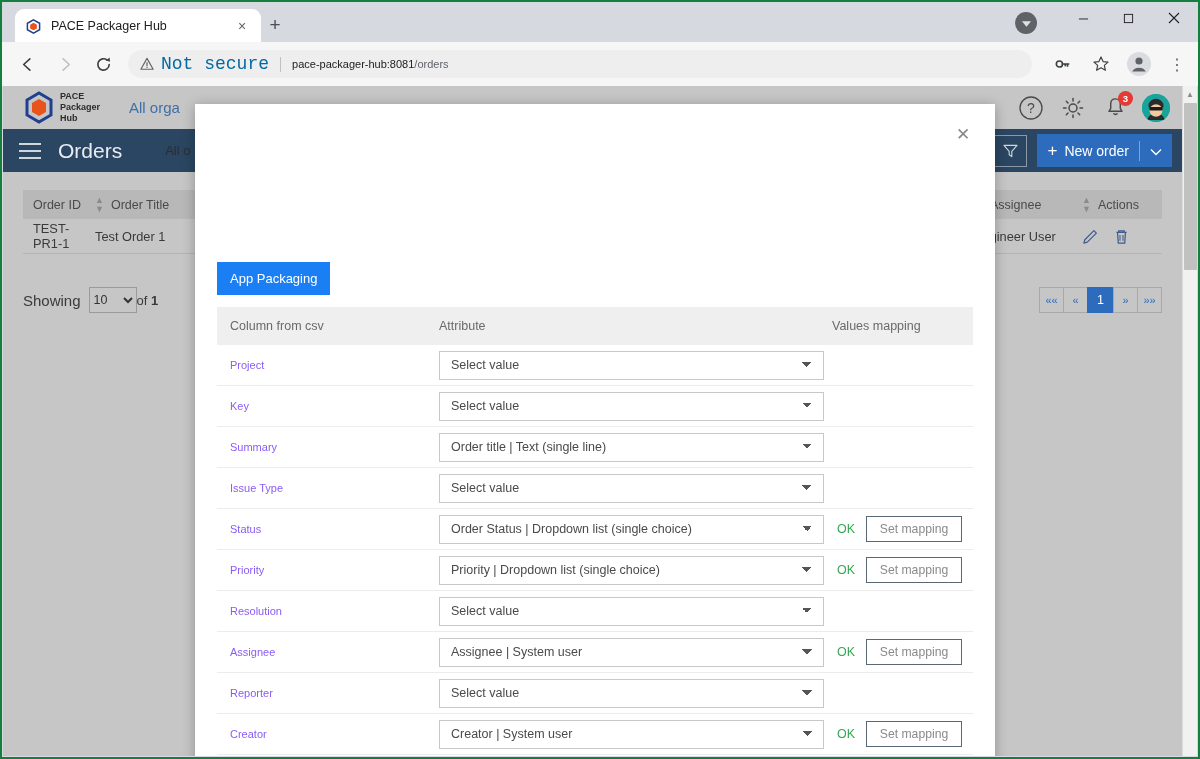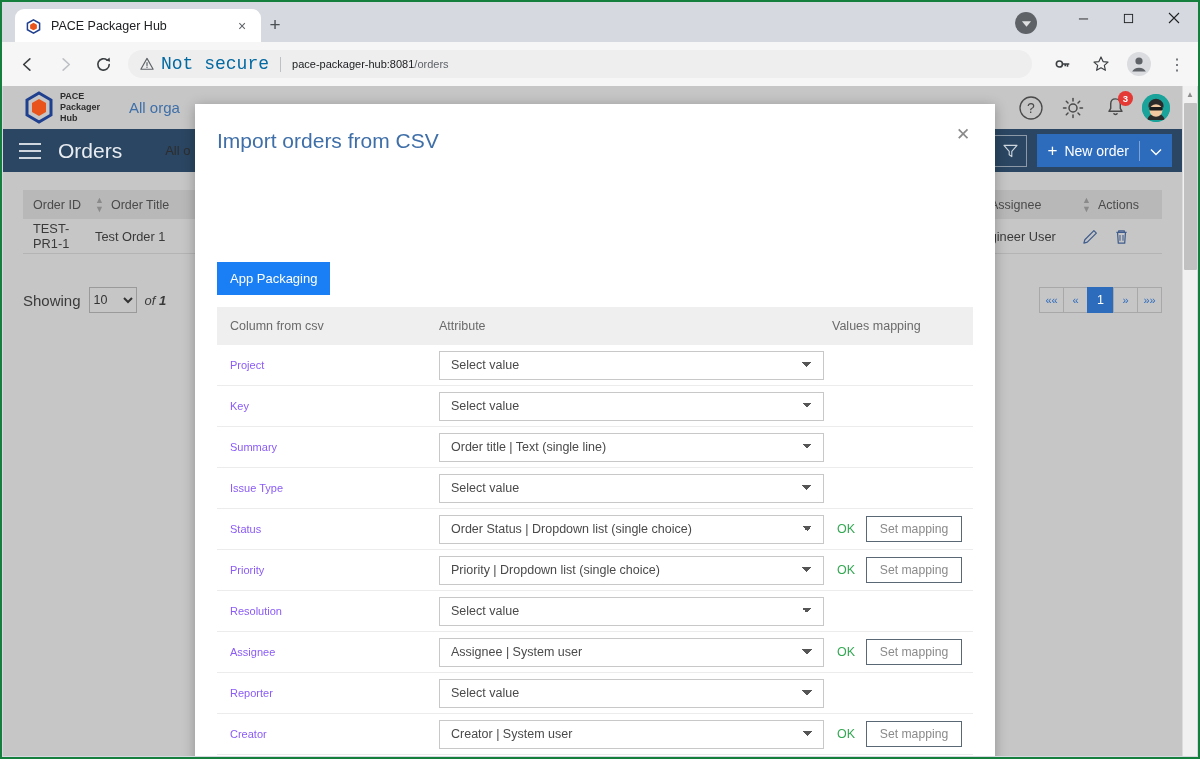--- a/index.html
+++ b/index.html
@@ -212,21 +212,21 @@
   #orders-footer {
     position: absolute; left: 20px; top: 115px; right: 20px;
     display: flex; align-items: center;
   }
   #showing-label { font-size: 15px; color: #3a3a3a; margin-right: 8px; }
   #page-size-select {
     width: 48px; height: 26px; font-size: 12.5px;
     border: 1px solid #9a9a9a; background: #c6c6c6; color: #333;
     font-family: "Liberation Sans", sans-serif;
   }
-  #of-label { font-size: 13px; color: #3a3a3a; margin-left: 8px; font-style: italic; }
+  #of-label { font-size: 13px; color: #3a3a3a; margin-left: 0; }
   #of-label b { font-weight: bold; }
   #pager { margin-left: auto; display: flex; }
   .pager-btn {
     min-width: 25px; height: 26px; padding: 0 5px;
     border: 1px solid #a8a8a8; margin-left: -1px; background: transparent;
     display: flex; align-items: center; justify-content: center;
     font-size: 11px; color: #2d6bbd;
   }
   .pager-btn.active {
     background: #2d6bbd; color: #fff; border-color: #2d6bbd;
@@ -558,21 +558,20 @@
         </span>
       </div>
     </div>
 
     <div id="page-scrollbar">
       <div id="scroll-up-arrow">▲</div>
       <div id="scroll-thumb"></div>
     </div>
 
     <div id="modal">
-      <div id="modal-title">Import orders from CSV</div>
       <div id="modal-close">✕</div>
 
       <div id="tabs-row">
         <div id="tab-app-packaging">App Packaging</div>
       </div>
 
       <div id="map-table">
         <div id="map-head">
           <span class="mh-col mh-colcsv">Column from csv</span>
           <span class="mh-col mh-attr">Attribute</span>

